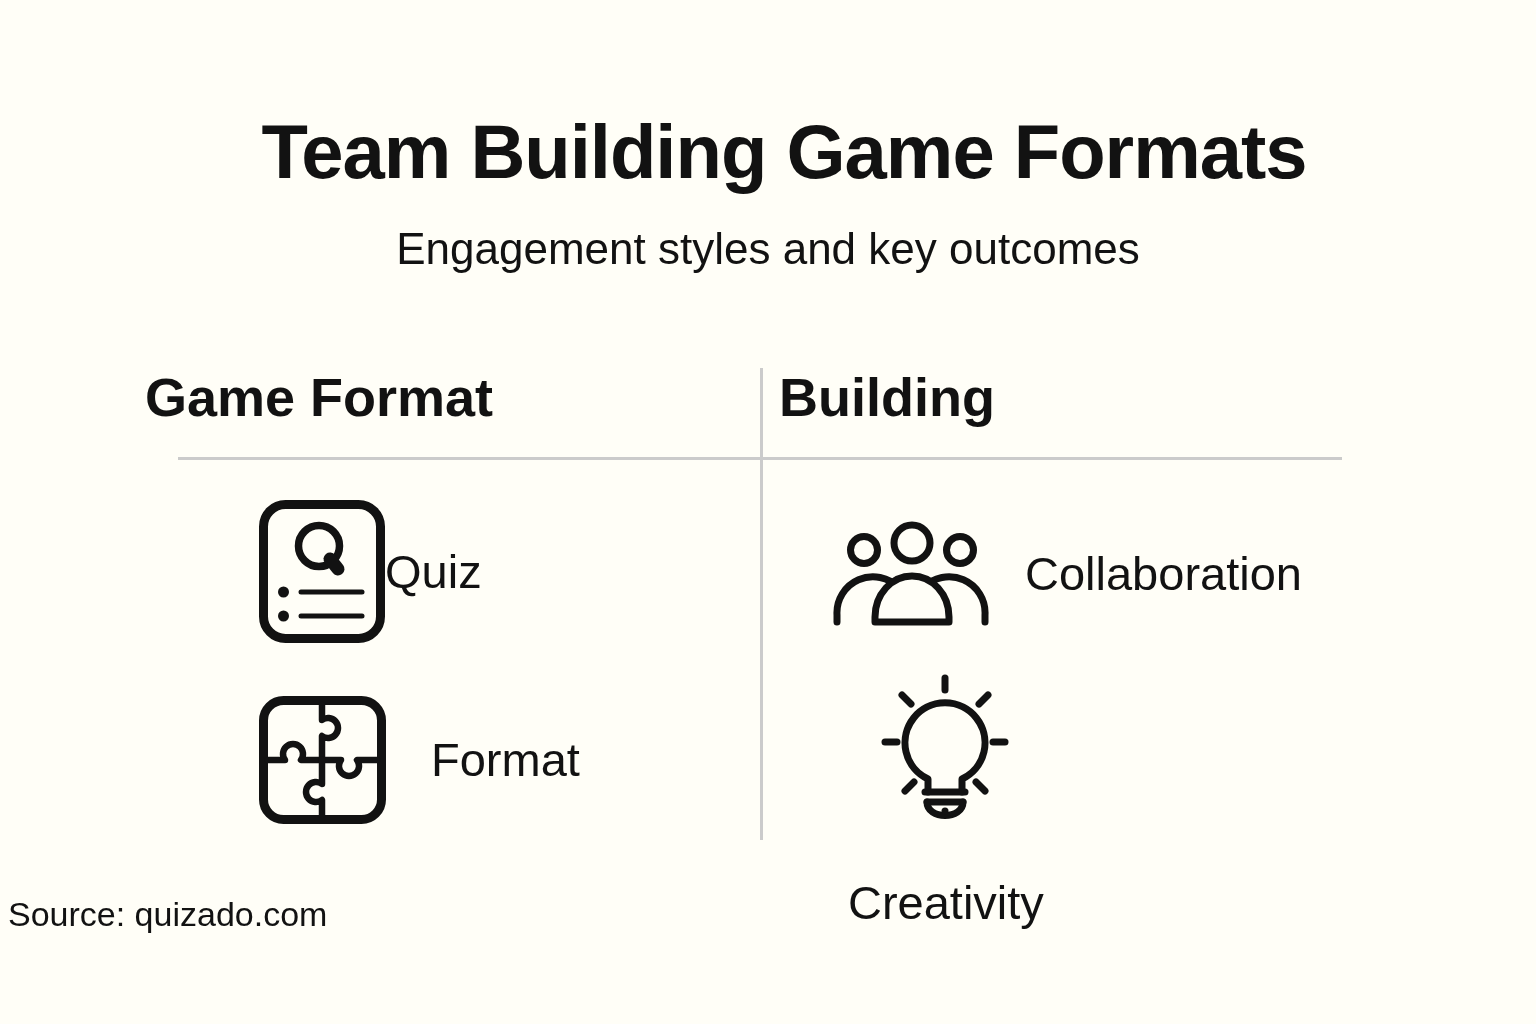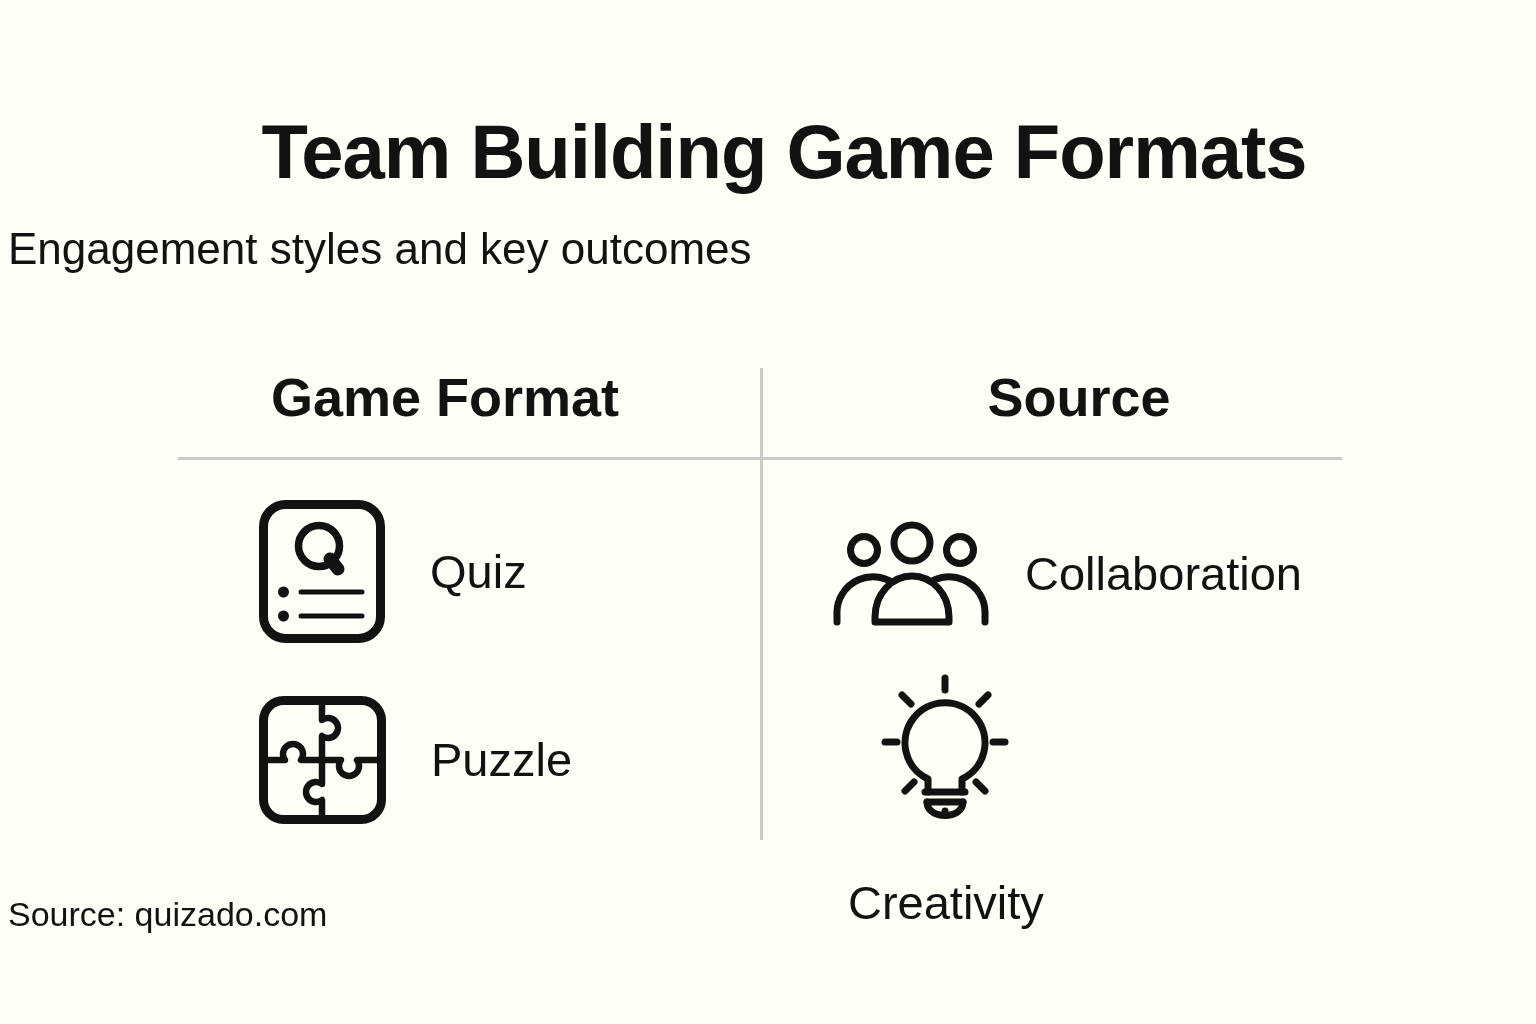--- a/index.html
+++ b/index.html
@@ -13,38 +13,38 @@
     background:var(--bg); color:var(--ink); overflow:hidden;
     font-family:"Liberation Sans", sans-serif;
   }
   .title {
     position:absolute; top:110px; left:24px; width:1520px; margin:0;
     text-align:center; font-size:76px; font-weight:bold; letter-spacing:-1px;
     line-height:1.1;
   }
   .subtitle {
     position:absolute; top:224px; left:8px; width:1520px;
-    font-size:44px; font-weight:400; line-height:1.15;
+    text-align:center; font-size:44px; font-weight:400; line-height:1.15;
   }
   .col-header {
-    position:absolute; top:366px; width:600px; text-align:center;
+    position:absolute; top:366px; width:600px; 
     font-size:54px; font-weight:bold; line-height:1.15;
   }
   .col-header.left  { left:145px; }
   .col-header.right { left:779px; }
   .h-divider {
     position:absolute; left:178px; top:457px; width:1164px; height:3px;
     background:var(--divider);
   }
   .v-divider {
     position:absolute; left:760px; top:368px; width:3px; height:472px;
     background:var(--divider);
   }
   .cell { position:absolute; display:flex; align-items:center; }
-  .cell-quiz          { left:259px; top:500px; height:143px; gap:45px; }
+  .cell-quiz          { left:259px; top:500px; height:143px; }
   .cell-puzzle        { left:259px; top:694px; height:131px; gap:45px; }
   .cell-collaboration { left:833px; top:521px; height:104px; gap:36px; }
   .cell-creativity    { left:848px; top:671px; height:160px; gap:39px;flex-direction:column; }
   .cell-label { font-size:47px; line-height:1; white-space:nowrap; }
   .cell-creativity .cell-label { position:relative; top:9px; }
   .icon svg { display:block; }
   .icon svg * { fill:none; stroke:var(--ink); stroke-linecap:round; stroke-linejoin:round; }
   .icon svg .filled  { fill:var(--ink); stroke:none; }
   .icon svg .occlude { fill:var(--bg); }
   .source {
@@ -54,21 +54,21 @@
 </style>
 </head>
 <body>
 
 <div class="page">
 
   <h1 class="title">Team Building Game Formats</h1>
   <div class="subtitle">Engagement styles and key outcomes</div>
 
   <div class="col-header left">Game Format</div>
-  <div class="col-header right">Source</div>
+  <div class="col-header right">Building</div>
 
   <div class="h-divider"></div>
   <div class="v-divider"></div>
 
   <div class="cell cell-quiz">
     <span class="icon">
       <svg width="126" height="143" viewBox="0 0 126 143">
         <rect x="4.5" y="4.5" width="117" height="134" rx="22" stroke-width="9"></rect>
         <circle cx="60" cy="46" r="20.5" stroke-width="7.5"></circle>
         <line x1="71" y1="59" x2="79" y2="69" stroke-width="13"></line>
@@ -84,21 +84,21 @@
   <div class="cell cell-puzzle">
     <span class="icon">
       <svg width="127" height="128" viewBox="0 0 127 128">
         <rect x="4.5" y="4.5" width="118" height="119" rx="20" stroke-width="9"></rect>
         <path d="M63,9 L63,24 A10,10 0 1 1 63,40 L63,64" stroke-width="6.5"></path>
         <path d="M9,64 L26,64 A10,10 0 1 1 42,64 L63,64" stroke-width="6.5"></path>
         <path d="M63,64 L82,64 A10,10 0 1 0 98,64 L118,64" stroke-width="6.5"></path>
         <path d="M63,64 L63,88 A10,10 0 1 0 63,104 L63,119" stroke-width="6.5"></path>
       </svg>
     </span>
-    <span class="cell-label">Puzzle</span>
+    <span class="cell-label">Format</span>
   </div>
 
   <div class="cell cell-collaboration">
     <span class="icon">
       <svg width="156" height="106" viewBox="0 0 156 106">
         <path d="M4,102 L4,95 A36,36 0 0 1 66,68" stroke-width="7"></path>
         <path d="M152,102 L152,95 A36,36 0 0 0 90,68" stroke-width="7"></path>
         <path class="occlude" d="M42,102 L42,97 A37,41 0 0 1 116,97 L116,102 Z" stroke-width="7"></path>
         <circle class="occlude" cx="31" cy="30" r="13.5" stroke-width="7"></circle>
         <circle class="occlude" cx="127" cy="30" r="13.5" stroke-width="7"></circle>

